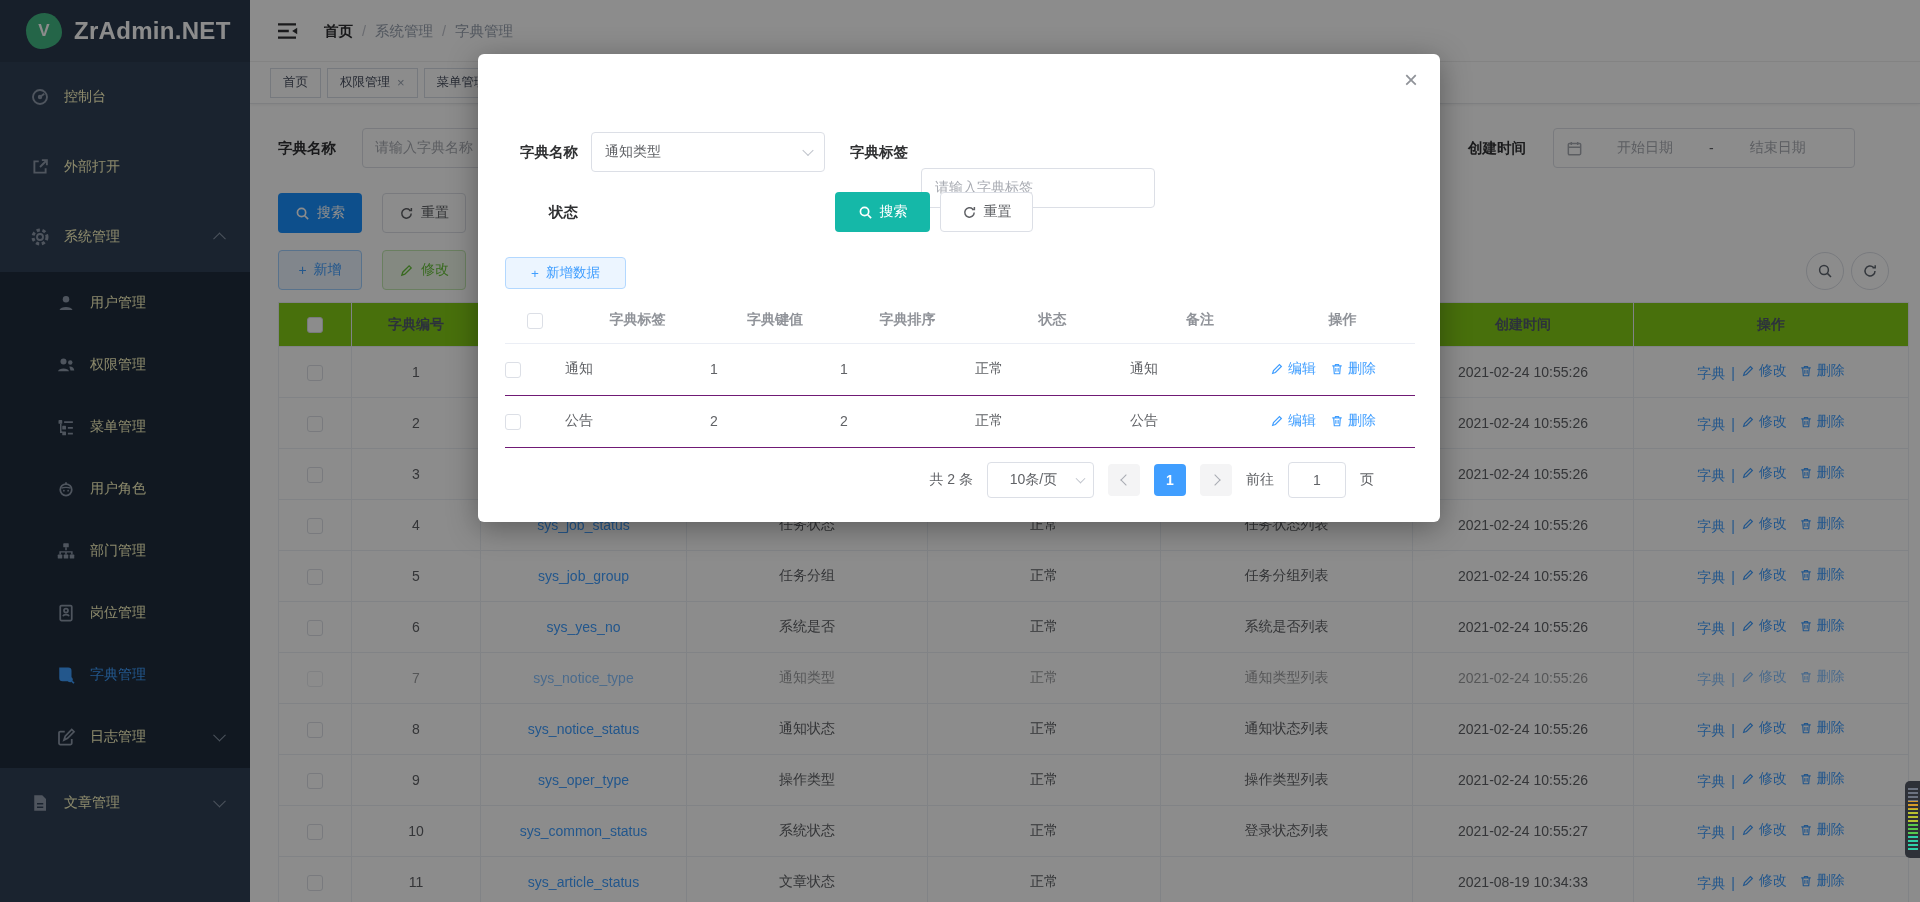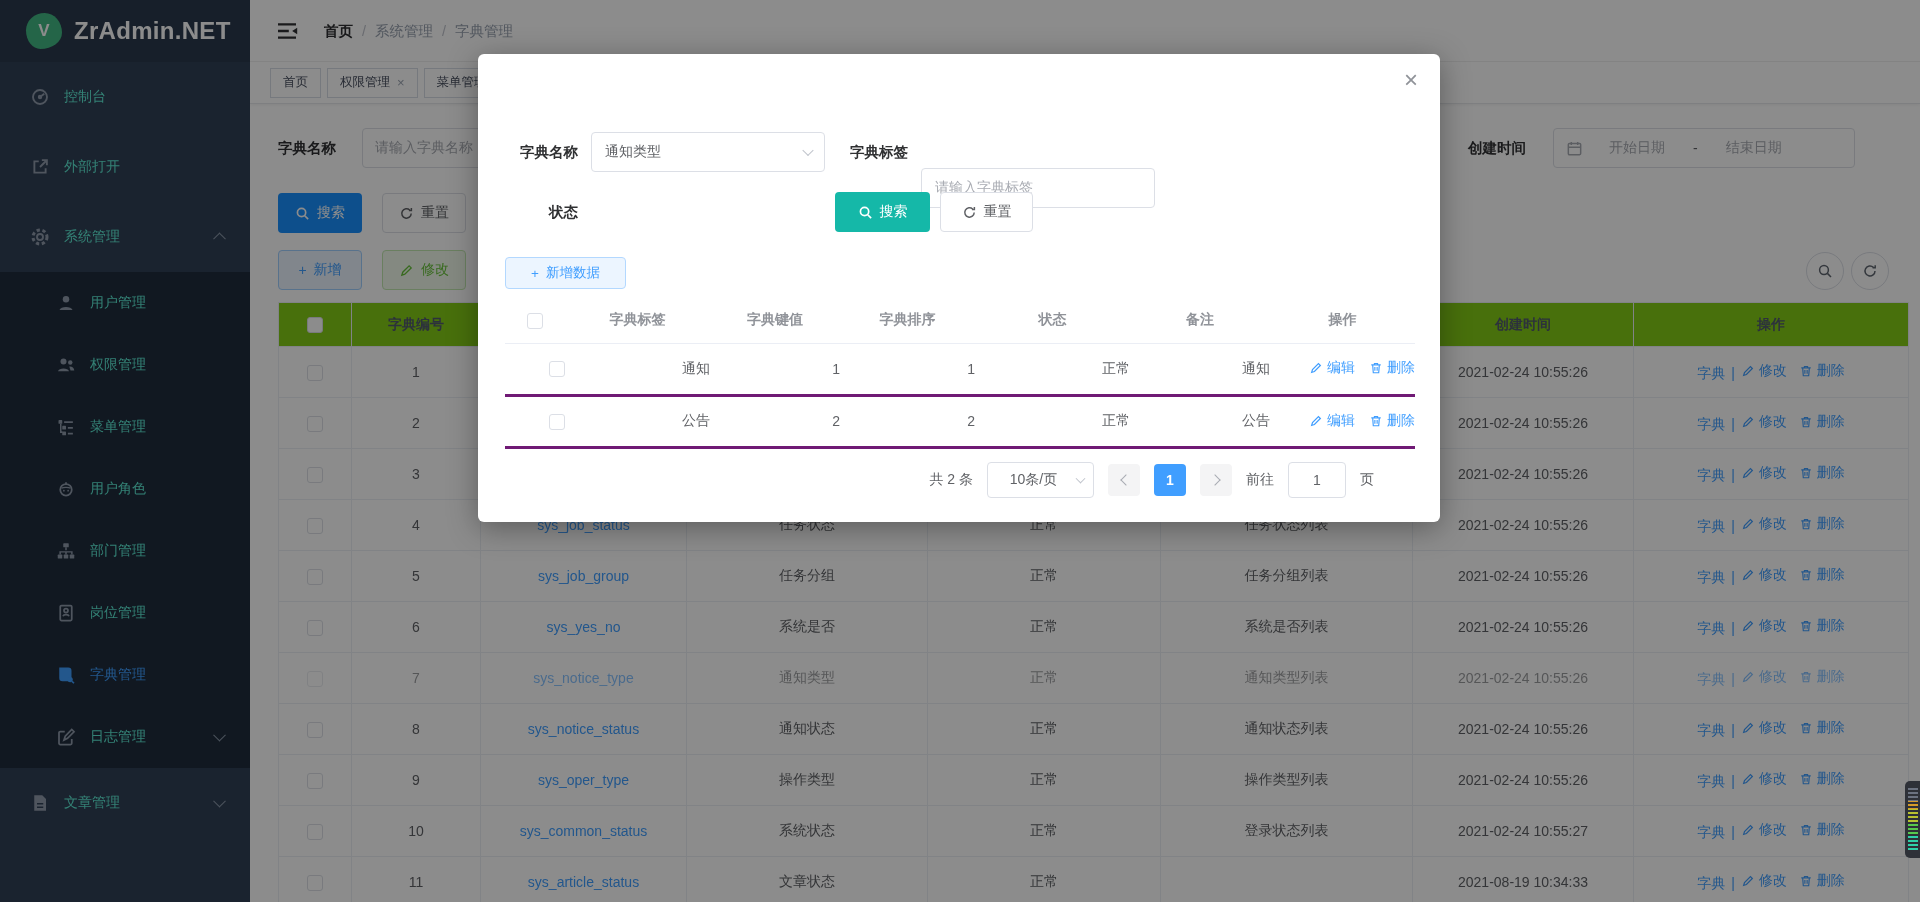--- a/index.html
+++ b/index.html
@@ -5,21 +5,21 @@
   * { margin:0; padding:0; box-sizing:border-box; }
   html,body { width:1920px; height:902px; overflow:hidden; }
   body { font-family:"Liberation Sans","DejaVu Sans",sans-serif; font-size:14px; color:#606266; background:#fff; }
   .screen { position:relative; width:1920px; height:902px; overflow:hidden; background:#f0f2f5; }
 
   
   .sidebar { position:absolute; left:0; top:0; width:250px; height:902px; background:#304156; z-index:10; overflow:hidden; }
   .logo-row { height:62px; display:flex; align-items:center; gap:12px; padding-left:26px; background:#2b3a4d; }
   .logo-blob { width:36px; height:36px; background:#42b983; border-radius:52% 48% 60% 40% / 48% 55% 45% 52%; display:flex; align-items:center; justify-content:center; color:#fff; font-weight:bold; font-size:17px; }
   .logo-title { color:#ffffff; font-size:24px; font-weight:bold; letter-spacing:.3px; }
-  .side-item { position:relative; height:70px; display:flex; align-items:center; padding-left:30px; color:#5eead4; cursor:pointer; }
+  .side-item { position:relative; height:70px; display:flex; align-items:center; padding-left:30px; color:#fef9c3; cursor:pointer; }
   .sub-block { background:#1f2d3d; }
   .sub-block .side-item { height:62px; padding-left:56px; }
   .side-item .micon { width:20px; height:20px; margin-right:14px; color:#909bac; flex:0 0 auto; }
   .side-item .micon svg { width:100%; height:100%; }
   .side-item.active { color:#409eff; }
   .side-item.active .micon { color:#409eff; }
   .arrow { position:absolute; right:26px; top:50%; width:9px; height:9px; border-right:1.6px solid #8a96a8; border-bottom:1.6px solid #8a96a8; }
   .arrow.up { transform:translateY(-30%) rotate(-135deg); }
   .arrow.down { transform:translateY(-70%) rotate(45deg); }
 
@@ -43,21 +43,21 @@
 
   
   .tagsbar { position:absolute; left:250px; top:62px; right:0; height:42px; background:#fff; border-bottom:1px solid #e6e8ec; box-shadow:0 1px 3px rgba(0,0,0,.06); display:flex; align-items:center; gap:6px; padding:0 0 0 20px; z-index:5; }
   .tag { height:30px; display:flex; align-items:center; gap:7px; padding:0 12px; background:#fff; border:1px solid #d8dce5; color:#495060; font-size:12.5px; cursor:pointer; }
   .tag .x { color:#9aa3b0; font-size:13px; }
 
   
   .content { position:absolute; left:250px; top:104px; right:0; bottom:0; background:#fff; z-index:4; }
   .flabel { position:absolute; font-weight:bold; color:#303133; height:40px; line-height:40px; font-size:14.5px; }
   .finput { position:absolute; height:40px; border:1px solid #dcdfe6; border-radius:4px; background:#fff; display:flex; align-items:center; padding:0 12px; color:#a8abb2; }
-  .daterange { gap:10px; color:#a8abb2; }
+  .daterange { gap:18px; color:#a8abb2; }
   .daterange .cal { width:17px; height:17px; color:#a8abb2; }
   .daterange .cal svg { width:100%; height:100%; }
   .daterange .dsep { color:#606266; }
   .btn { position:absolute; height:40px; border-radius:4px; display:flex; align-items:center; justify-content:center; gap:7px; font-size:14px; cursor:pointer; border:1px solid transparent; }
   .btn .bic { width:15px; height:15px; }
   .btn .bic svg { width:100%; height:100%; }
   .btn-primary { background:#1890ff; color:#fff; }
   .btn-ghost { background:#fff; border-color:#dcdfe6; color:#606266; }
   .btn-plain-blue { background:#ecf5ff; border-color:#a0cfff; color:#409eff; }
   .btn-plain-green { background:#f0f9eb; border-color:#c2e7b0; color:#67c23a; }
@@ -87,21 +87,21 @@
   .minput { position:absolute; height:40px; width:234px; border:1px solid #dcdfe6; border-radius:4px; display:flex; align-items:center; padding:0 13px; color:#a8abb2; background:#fff; }
   .mbtn { position:absolute; height:40px; border-radius:4px; display:flex; align-items:center; justify-content:center; gap:7px; cursor:pointer; font-size:14px; border:1px solid transparent; }
   .mbtn .bic { width:15px; height:15px; }
   .mbtn .bic svg { width:100%; height:100%; }
   .mbtn-teal { background:#15b8a8; color:#fff; }
   .mbtn-ghost { background:#fff; border-color:#dcdfe6; color:#606266; }
   .mbtn-add { background:#ecf5ff; border:1px solid #b3d8ff; color:#409eff; height:32px; font-size:13.5px; }
 
   table.mgrid { position:absolute; left:27px; top:244px; width:910px; border-collapse:collapse; table-layout:fixed; font-size:14px; }
   table.mgrid th { height:45px; color:#909399; font-weight:bold; border-bottom:1px solid #ebeef5; text-align:center; }
-  table.mgrid td { height:52px; color:#606266; border-bottom:3px solid #701a75; text-align:right; white-space:nowrap; }
+  table.mgrid td { height:52px; color:#606266; border-bottom:1px solid #701a75; text-align:left; white-space:nowrap; }
 
   .mpager { position:absolute; left:0; right:66px; top:406px; height:40px; display:flex; align-items:center; justify-content:flex-end; gap:14px; color:#606266; font-size:14px; }
   .psel { position:relative; width:107px; height:36px; border:1px solid #dcdfe6; border-radius:4px; display:flex; align-items:center; justify-content:center; color:#606266; cursor:pointer; padding-right:14px; }
   .psel .chev { position:absolute; right:9px; top:50%; width:7px; height:7px; border-right:1.5px solid #c0c4cc; border-bottom:1.5px solid #c0c4cc; transform:translateY(-70%) rotate(45deg); }
   .pbtn { width:32px; height:32px; border-radius:4px; background:#f4f4f5; display:flex; align-items:center; justify-content:center; cursor:pointer; }
   .pbtn .pch { width:8px; height:8px; border-right:1.6px solid #a8abb2; border-bottom:1.6px solid #a8abb2; }
   .pbtn .pch.left { transform:rotate(135deg); margin-left:3px; }
   .pbtn .pch.right { transform:rotate(-45deg); margin-right:3px; }
   .pcur { width:32px; height:32px; border-radius:4px; background:#409eff; color:#fff; font-weight:bold; display:flex; align-items:center; justify-content:center; cursor:pointer; }
   .pgoto-input { width:58px; height:36px; border:1px solid #dcdfe6; border-radius:4px; display:flex; align-items:center; justify-content:center; color:#606266; }

